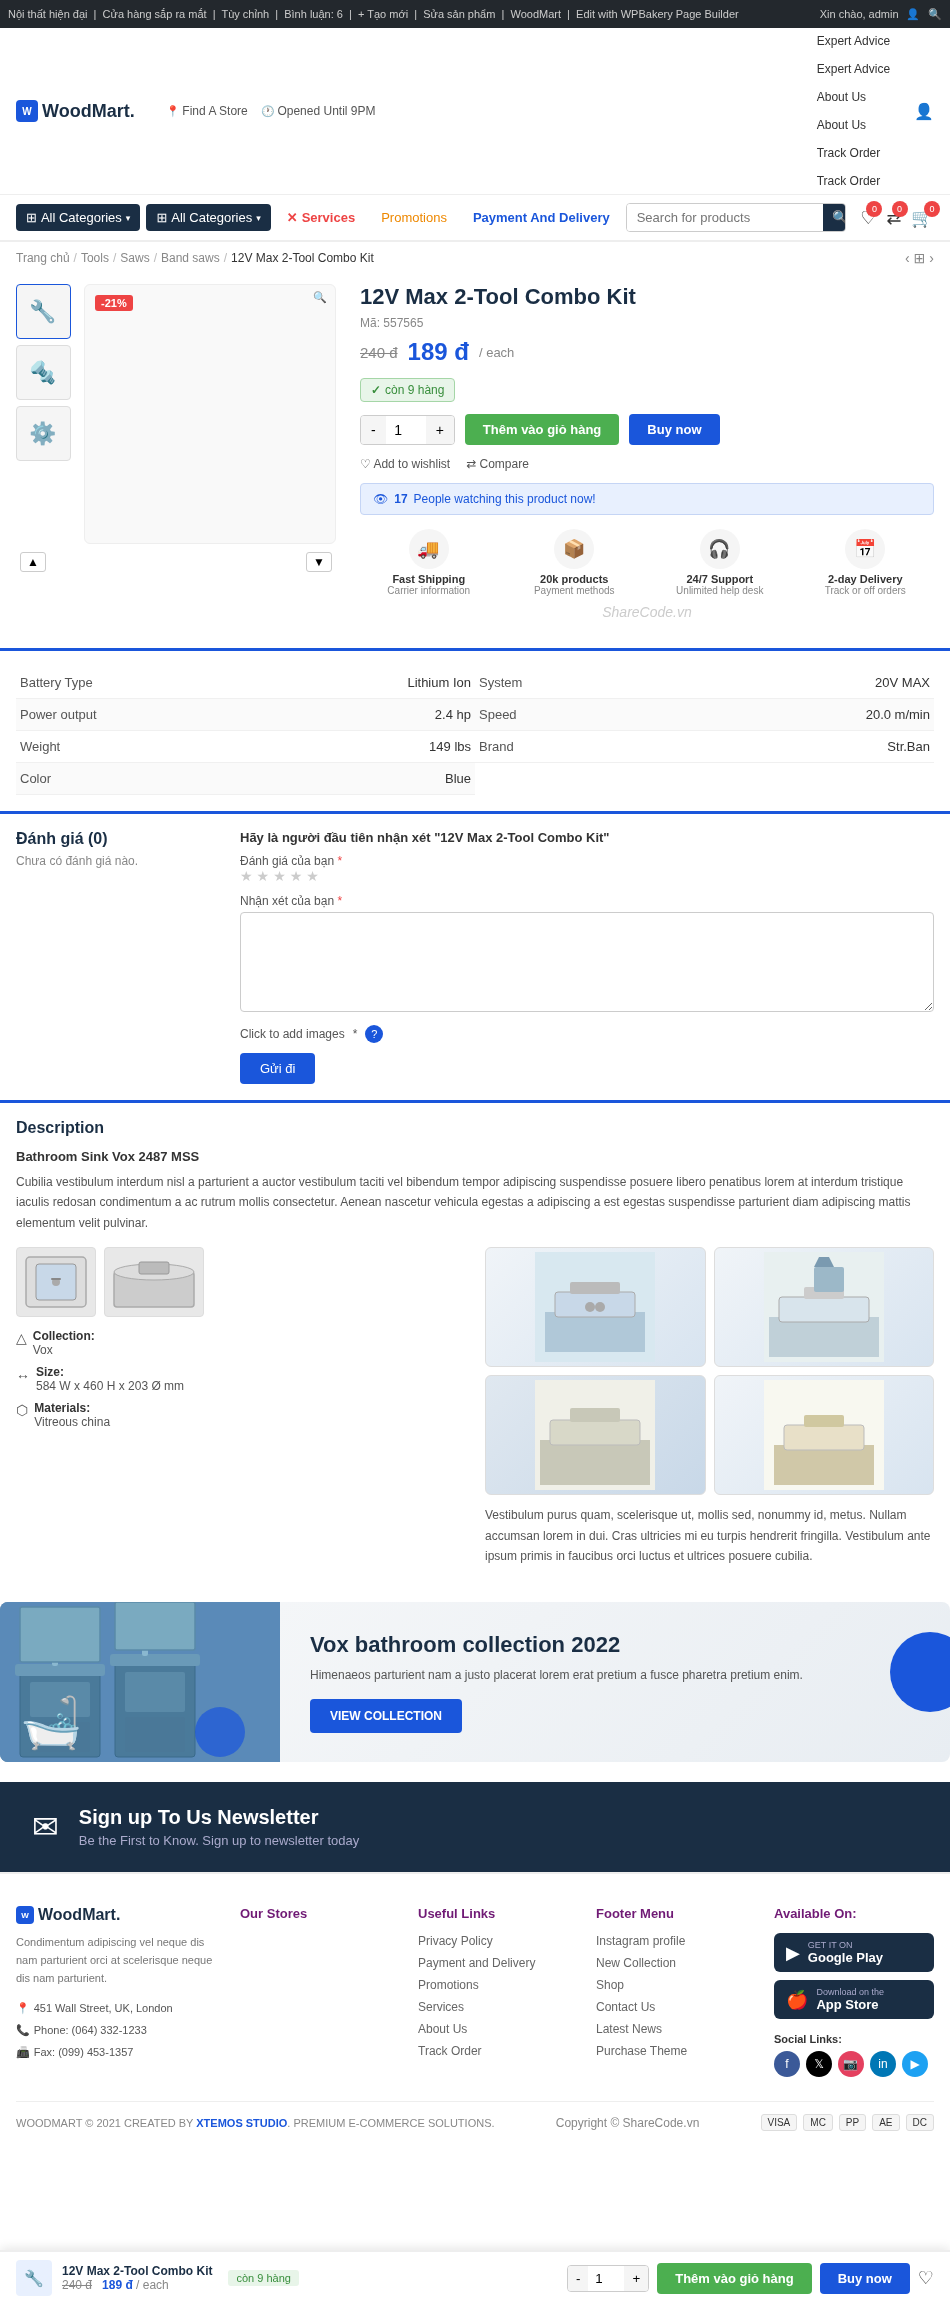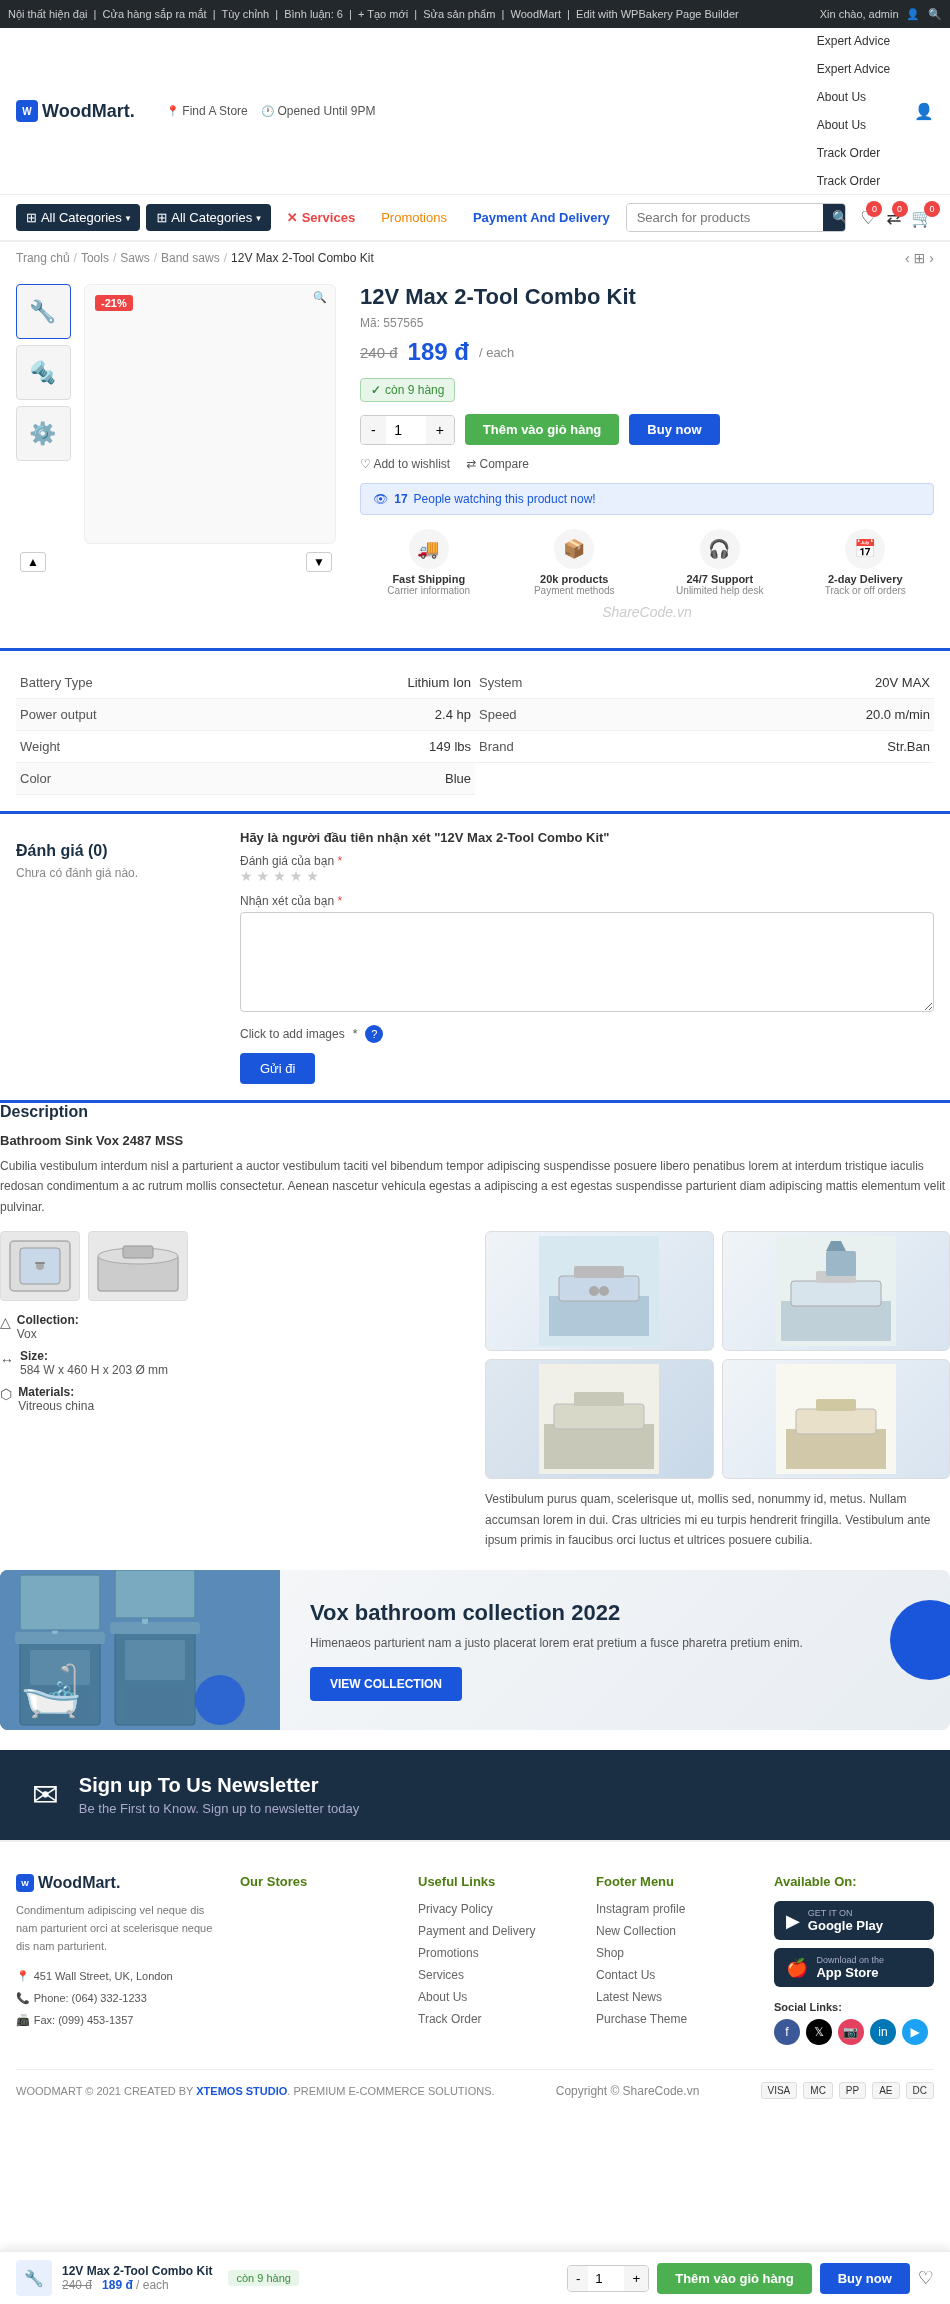--- a/index.html
+++ b/index.html
@@ -294,21 +294,21 @@
     .spec-value { color: #333; font-size: 13px; font-weight: 500; text-align: right; }
 
     
     .reviews-section {
       padding: 16px;
       border-top: 3px solid #1a56db;
       display: flex;
       gap: 24px;
     }
     .reviews-left { width: 200px; flex-shrink: 0; }
-    .reviews-title { font-size: 16px; font-weight: 700; margin-bottom: 6px; color: #1a2e44; margin-top: 12px; }
+    .reviews-title { font-size: 16px; font-weight: 700; margin-bottom: 6px; color: #1a2e44; }
     .reviews-subtitle { font-size: 12px; color: #888; }
     .reviews-right { flex: 1; }
     .reviews-right h4 { font-size: 13px; font-weight: bold; color: #333; margin-bottom: 8px; }
     .star-rating { display: flex; gap: 4px; margin-bottom: 10px; }
     .star-rating span { font-size: 14px; color: #ccc; cursor: pointer; }
     .review-label { font-size: 12px; color: #555; margin-bottom: 4px; }
     .review-label .required { color: #e44; }
     .review-textarea {
       width: 100%;
       height: 100px;
@@ -344,20 +344,21 @@
       color: #fff;
       border: none;
       border-radius: 4px;
       padding: 8px 20px;
       cursor: pointer;
       font-size: 13px;
     }
 
     
     .description-section {
+      padding: 16px;
       border-top: 3px solid #1a56db;
     }
     .desc-title { font-size: 16px; font-weight: 700; margin-bottom: 12px; color: #1a2e44; }
     .desc-product-name { font-size: 13px; font-weight: bold; margin-bottom: 8px; }
     .desc-text { font-size: 12px; color: #555; line-height: 1.7; margin-bottom: 14px; }
     .desc-content { display: flex; gap: 20px; }
     .desc-left { flex: 1; }
     .desc-sink-images {
       display: flex;
       flex-direction: column;
@@ -473,21 +474,21 @@
       display: grid;
       grid-template-columns: 200px 1fr 1fr 1fr 160px;
       gap: 24px;
       margin-bottom: 24px;
     }
     .footer-logo { font-weight: 900; font-size: 16px; color: #1a2e44; display: flex; align-items: center; gap: 4px; margin-bottom: 10px; }
     .footer-logo .logo-icon { background: #1a56db; color: #fff; border-radius: 4px; width: 18px; height: 18px; display: flex; align-items: center; justify-content: center; font-size: 8px; }
     .footer-about { font-size: 11px; color: #777; line-height: 1.6; margin-bottom: 10px; }
     .footer-contact { font-size: 11px; color: #555; line-height: 2; }
     .footer-contact .contact-row { display: flex; align-items: flex-start; gap: 4px; }
-    .footer-heading { font-size: 13px; font-weight: 700; color: #4d7c0f; margin-bottom: 12px; }
+    .footer-heading { font-size: 13px; font-weight: 700; color: #701a75; margin-bottom: 12px; }
     .footer-links { list-style: none; }
     .footer-links li { margin-bottom: 7px; }
     .footer-links li a { color: #666; text-decoration: none; font-size: 12px; }
     .app-buttons { display: flex; flex-direction: column; gap: 8px; margin-bottom: 14px; }
     .app-btn {
       display: flex;
       align-items: center;
       gap: 8px;
       background: #1a2e44;
       color: #fff;

